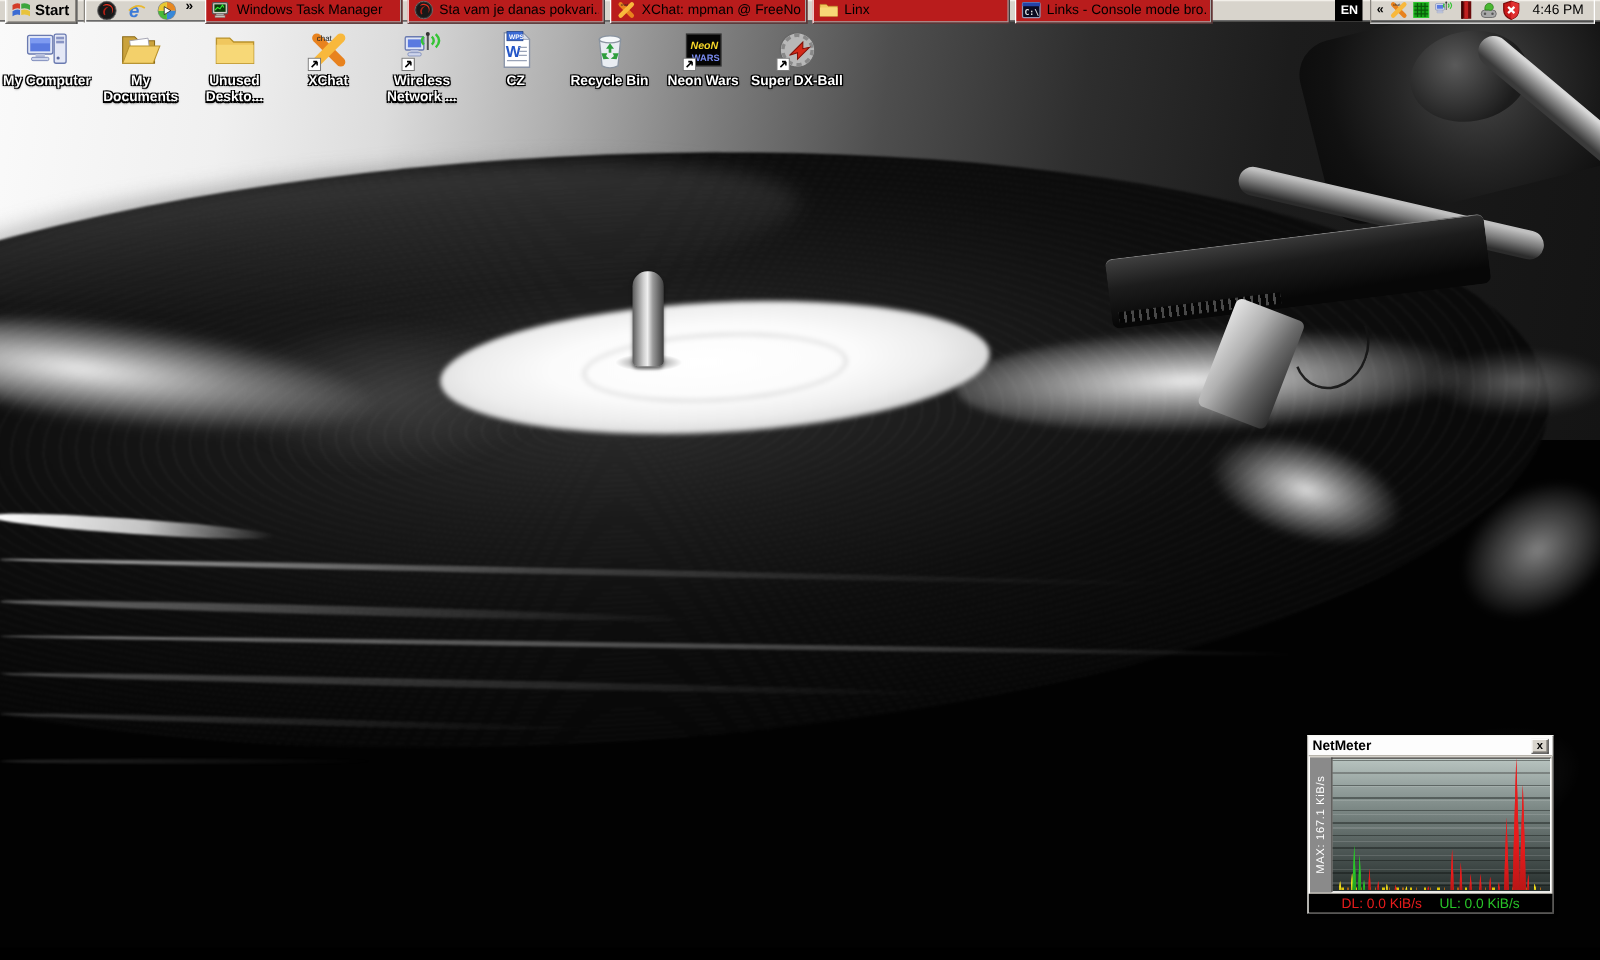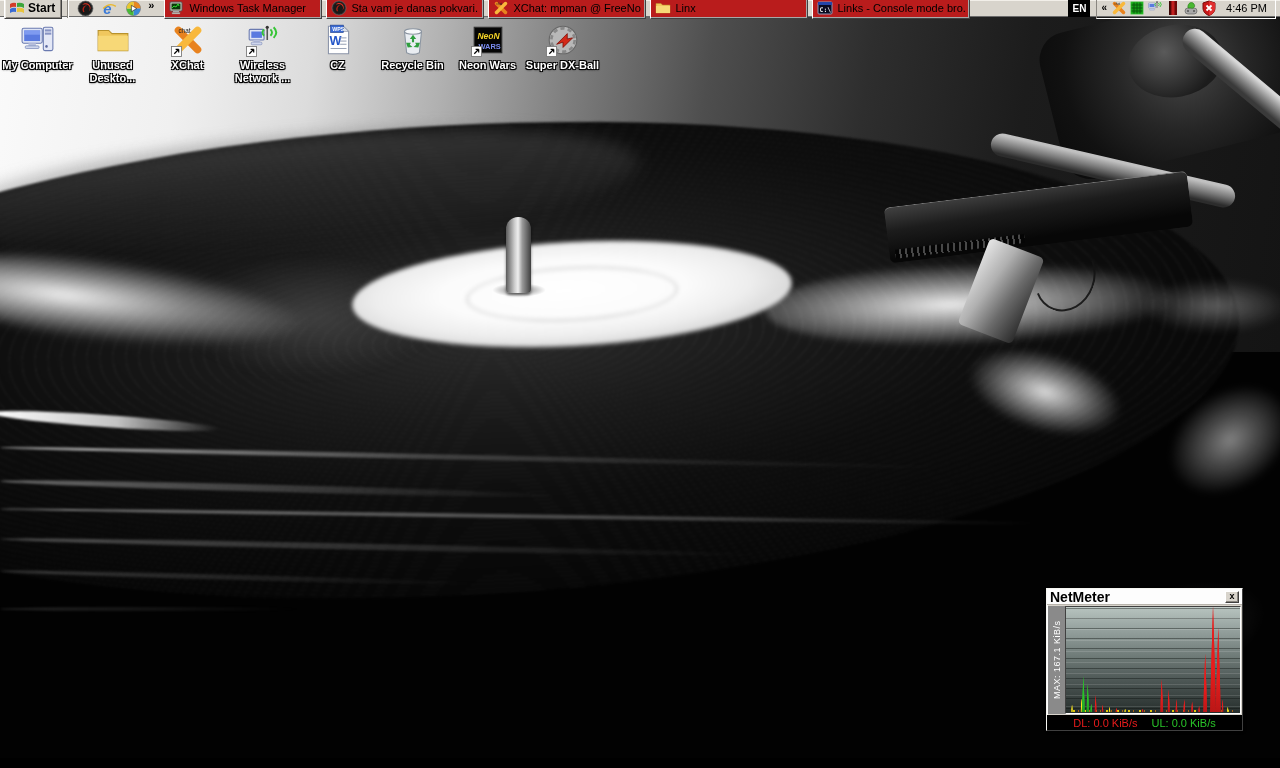--- a/index.html
+++ b/index.html
@@ -138,21 +138,21 @@
 
   
   .netmeter {
     position: absolute; left: 1046px; top: 571px; width: 197px; height: 143px; z-index: 10;
     background: #d8d4cc; border: 1px solid; border-color: #f6f6f2 #404040 #404040 #f6f6f2;
     box-shadow: inset 1px 1px 0 #fff, 1px 1px 2px rgba(0,0,0,0.6);
     display: flex; flex-direction: column;
   }
   .nm-title { height: 16px; background: #fdfdfd; display: flex; align-items: center; padding: 0 3px;
     border-bottom: 1px solid #b8b4ac; }
-  .nm-title-text { font-size: 14px; font-weight: bold; color: #000; }
+  .nm-title-text { font-size: 11px; font-weight: bold; color: #000; }
   .nm-close { margin-left: auto; width: 14px; height: 12px; background: #d8d4cc; cursor: pointer;
     border: 1px solid; border-color: #fff #404040 #404040 #fff; box-shadow: inset -1px -1px 0 #8a8680;
     font-size: 9px; font-weight: bold; line-height: 9px; text-align: center; padding: 0;
     font-family: "Liberation Sans", sans-serif; }
   .nm-body { flex: 1; display: flex; margin: 1px; }
   .nm-max { width: 17px; background: #8a8a8a; color: #fff; font-size: 9px; white-space: nowrap;
     writing-mode: vertical-rl; transform: rotate(180deg); display: flex; align-items: center; justify-content: center;
     letter-spacing: 0.5px; }
   .nm-graph { flex: 1; position: relative; overflow: hidden;
     border: 1px solid; border-color: #404040 #fff #fff #404040;
@@ -344,20 +344,30 @@
               <rect x="3" y="7" width="15" height="4" fill="#7e9af0"></rect>
               <rect x="7" y="19" width="7" height="2.5" fill="#b8c0dc"></rect>
               <rect x="4" y="21.5" width="13" height="2.5" rx="1" fill="#cfd6ec" stroke="#6a7ab0" stroke-width="0.6"></rect>
               <rect x="21" y="4" width="9" height="22" rx="1.5" fill="#e4e8f6" stroke="#6a7ab0"></rect>
               <rect x="22.5" y="6" width="6" height="2" fill="#8894c4"></rect>
               <rect x="22.5" y="9" width="6" height="2" fill="#8894c4"></rect>
               <circle cx="24" cy="22" r="1.2" fill="#5a68a0"></circle>
             </svg>
           </span>
           <div class="dt-label">My Computer</div>
+        </div>
+        <div class="dt-item">
+          <span class="dt-ic">
+            <svg viewBox="0 0 32 32">
+              <path d="M2 6 h9 l3 3 h12 v17 H2 Z" fill="#caa23c" stroke="#8a6a1a" stroke-width="0.8"></path>
+              <rect x="8" y="8" width="14" height="12" fill="#fff" stroke="#99a" stroke-width="0.6" transform="rotate(-8 15 14)"></rect>
+              <path d="M2 26 L7 13 h23 l-5 13 Z" fill="#f3d06a" stroke="#b8922c" stroke-width="0.8"></path>
+            </svg>
+          </span>
+          <div class="dt-label">My Documents</div>
         </div>
         <div class="dt-item">
           <span class="dt-ic">
             <svg viewBox="0 0 32 32">
               <path d="M2 7 h10 l3 3 h15 v16 H2 Z" fill="#f0c75e" stroke="#b8922c" stroke-width="1"></path>
               <path d="M2 12 h28 v14 H2 Z" fill="#f7d877"></path>
             </svg>
           </span>
           <div class="dt-label">Unused Deskto...</div>
         </div>

